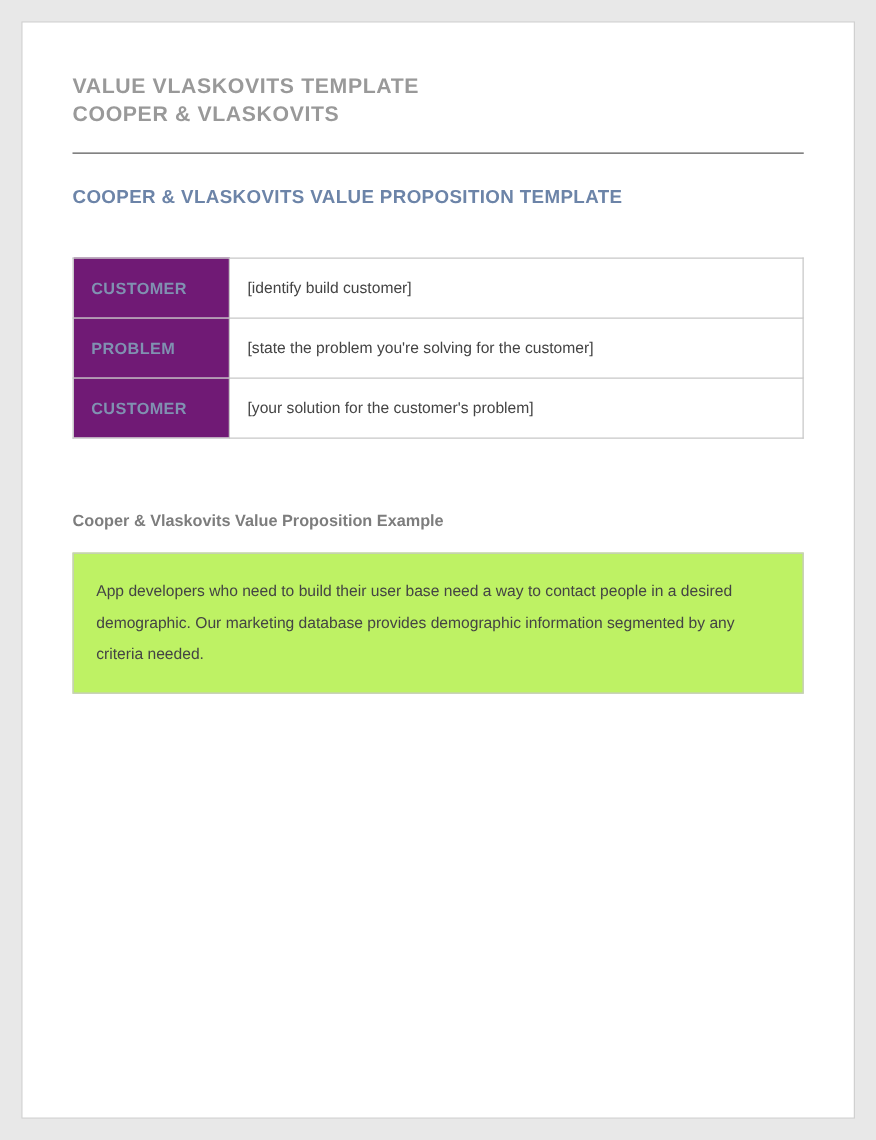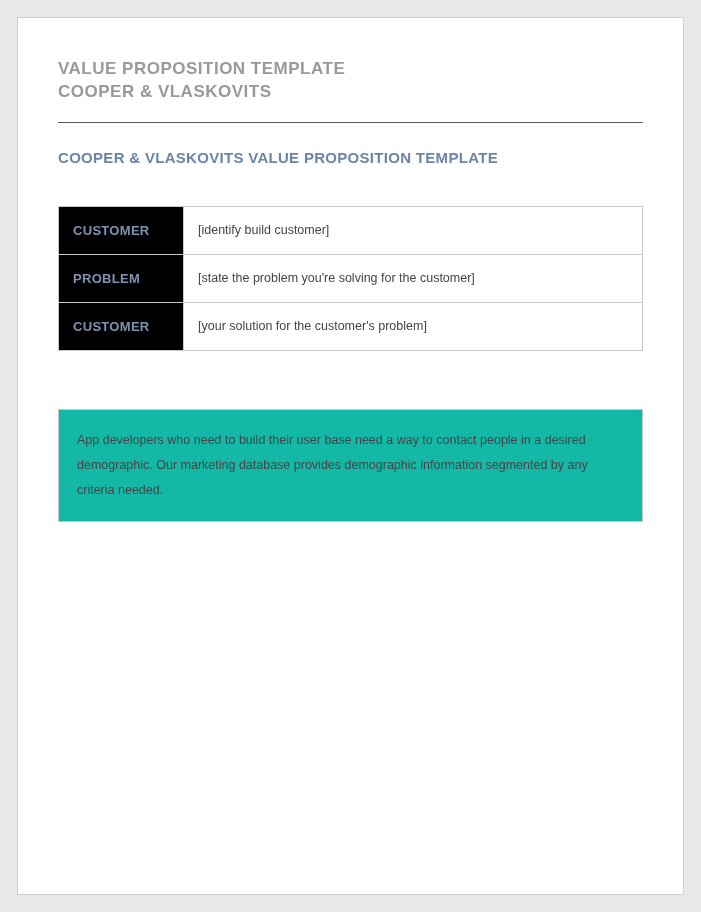--- a/index.html
+++ b/index.html
@@ -48,52 +48,52 @@
       width: 100%;
       border-collapse: collapse;
       margin-bottom: 58px;
     }
     .vp-table td {
       border: 1px solid #c8c8c8;
       padding: 16px 14px;
       vertical-align: middle;
     }
     .vp-label {
-      background: #000000;
+      background: #701a75;
       color: #8091b1;
       font-weight: bold;
       font-size: 13px;
       letter-spacing: 0.3px;
       width: 125px;
     }
     .vp-value {
       color: #444444;
       font-size: 12.5px;
     }
     .example-title {
       color: #7d7d7d;
       font-size: 13px;
       font-weight: bold;
       margin-bottom: 18px;
     }
     .example-box {
       border: 1px solid #c8c8c8;
-      background: #14b8a6;
+      background: #bef264;
       padding: 18px 18px;
       color: #444444;
       font-size: 12.5px;
       line-height: 2.0;
     }
   </style>
 </head>
 <body>
 
 <div class="page">
   <div class="title-block">
-    <div class="title-line">VALUE PROPOSITION TEMPLATE</div>
+    <div class="title-line">VALUE VLASKOVITS TEMPLATE</div>
     <div class="title-line">COOPER &amp; VLASKOVITS</div>
   </div>
   <hr class="hr">
   <div class="section-title">COOPER &amp; VLASKOVITS VALUE PROPOSITION TEMPLATE</div>
 
   <table class="vp-table">
     <tbody>
         <tr>
       <td class="vp-label">CUSTOMER</td>
       <td class="vp-value">[identify build customer]</td>
@@ -102,14 +102,15 @@
       <td class="vp-label">PROBLEM</td>
       <td class="vp-value">[state the problem you're solving for the customer]</td>
     </tr>
     <tr>
       <td class="vp-label">CUSTOMER</td>
       <td class="vp-value">[your solution for the customer's problem]</td>
     </tr>
   </tbody>
     </table>
 
+  <div class="example-title">Cooper &amp; Vlaskovits Value Proposition Example</div>
   <div class="example-box">App developers who need to build their user base need a way to contact people in a desired demographic. Our marketing database provides demographic information segmented by any criteria needed.</div>
 </div>
 
 </body></html>

